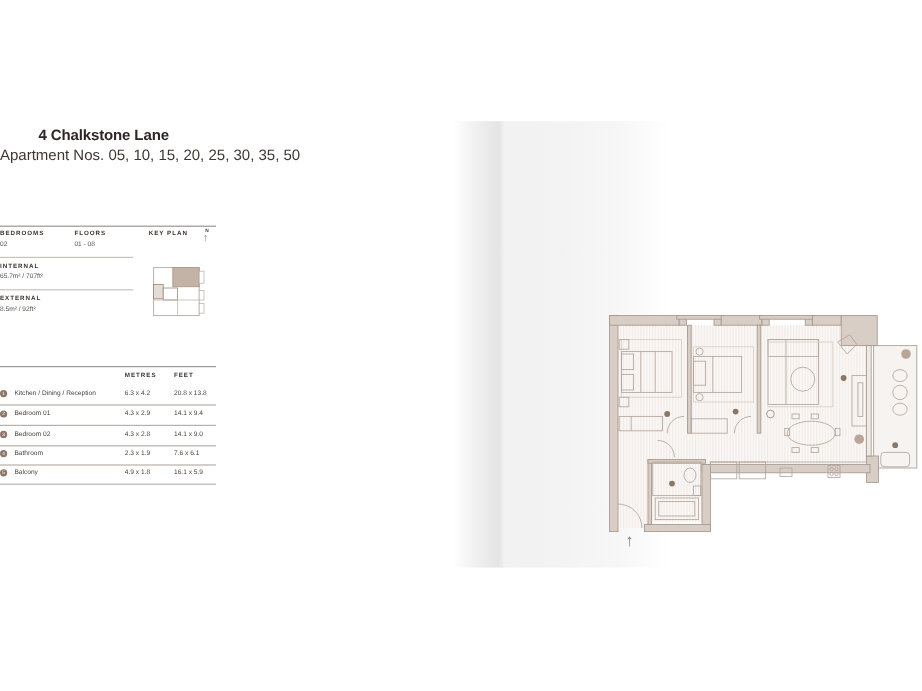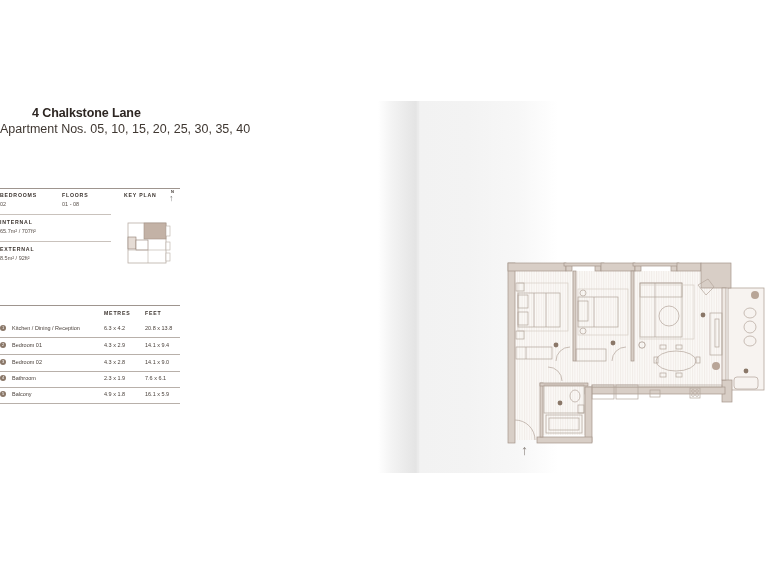--- a/index.html
+++ b/index.html
@@ -40,21 +40,21 @@
     position: absolute; left: 378px; top: 101px; width: 390px; height: 372px;
     background: linear-gradient(90deg, #ffffff 0px, #f3f3f3 14px, #e4e4e4 38px, #ececec 40px, #f2f2f2 42px, #f3f3f3 90px, #f7f7f7 140px, #ffffff 180px);
   }
   .spine { position: absolute; left: 418px; top: 101px; width: 1px; height: 372px; background: #ebebeb; }
   .north-arrow { font-size: 9px; color: #777; }
 </style>
 </head>
 <body>
 
 <div class="abs title">4 Chalkstone Lane</div>
-<div class="abs subtitle">Apartment Nos. 05, 10, 15, 20, 25, 30, 35, 40</div>
+<div class="abs subtitle">Apartment Nos. 05, 10, 15, 20, 25, 30, 35, 50</div>
 
 <div class="abs hline" style="left:0; top:188px; width:180px;"></div>
 
 <div class="abs lbl" style="left:0; top:192px;">BEDROOMS</div>
 <div class="abs val" style="left:0; top:201px;">02</div>
 <div class="abs lbl" style="left:62px; top:192px;">FLOORS</div>
 <div class="abs val" style="left:62px; top:201px;">01 - 08</div>
 <div class="abs lbl" style="left:124px; top:192px;">KEY PLAN</div>
 <div class="abs lbl" style="left:171px; top:189px; font-size:4px;">N</div>
 <div class="abs north-arrow" style="left:169px; top:193px;">↑</div>

